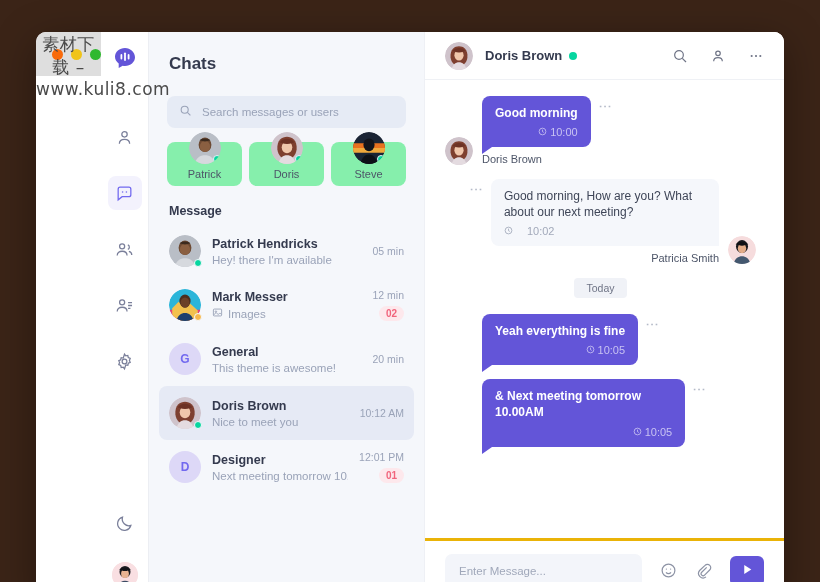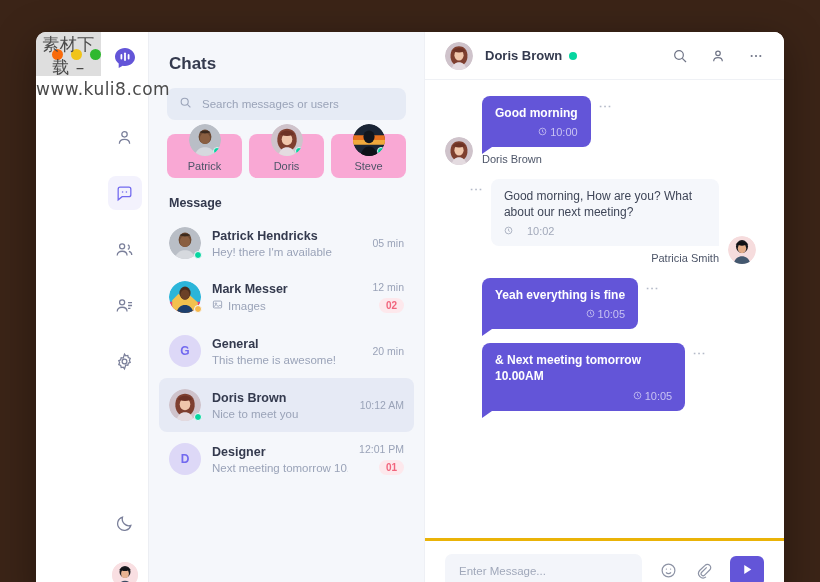--- a/index.html
+++ b/index.html
@@ -60,35 +60,35 @@
     width: 26px; height: 26px; border-radius: 50%; overflow: hidden;
     background: #f7dfe0; display: block;
   }
 
   
   .listcol {
     width: 276px; flex: 0 0 276px; background: #f5f7fb;
     display: flex; flex-direction: column; min-height: 0;
     border-right: 1px solid #eef0f5;
   }
-  .list-title { font-size: 17px; font-weight: bold; color: #343a4e; padding: 22px 20px 14px 20px; }
+  .list-title { font-size: 17px; font-weight: bold; color: #343a4e; padding: 22px 20px 22px 20px; }
   .search-wrap { padding: 0 18px 14px 18px; }
   .search-box {
     background: #e6ebf5; border-radius: 8px; height: 32px;
     display: flex; align-items: center; gap: 10px; padding: 0 12px;
   }
   .search-box input {
     border: 0; background: transparent; outline: none; flex: 1;
     font-size: 11.5px; color: #555f78; font-family: "Liberation Sans", sans-serif;
   }
   .search-box input::placeholder { color: #9aa3b8; }
 
   .contacts { display: flex; gap: 7px; padding: 0 18px 4px 18px; }
   .contact {
-    flex: 1; background: #f9a8d4; border-radius: 8px;
+    flex: 1; background: #86efac; border-radius: 8px;
     padding: 14px 2px 6px 2px; text-align: center; position: relative;
     cursor: pointer;
   }
   .contact .ava-wrap { position: absolute; top: -10px; left: 50%; transform: translateX(-50%); }
   .contact-ava { width: 32px; height: 32px; border-radius: 50%; overflow: hidden; display: block; }
   .dot-on {
     position: absolute; right: 0px; bottom: 1px; width: 8px; height: 8px;
     border-radius: 50%; background: #06d6a0; border: 1.5px solid #eaeef7;
   }
   .contact-name { font-size: 11px; color: #4d5568; margin-top: 12px; }
@@ -551,20 +551,23 @@
                       <span>10:02</span>
                     </div>
                   </div>
                   <span class="kebab">⋮</span>
                 </div>
                 <div class="m-sender">Patricia Smith</div>
               </div>
             </div>
           </div>
 
+          <div class="day-divider">
+            <span class="day-chip">Today</span>
+          </div>
 
           <div class="msg-row in">
             <div class="msg-block" style="padding-left:37px">
               <div class="m-body">
                 <div class="bubble-line">
                   <div class="bubble sent">
                     <div>Yeah everything is fine</div>
                     <div class="b-time">
                       <span>
                         <svg width="9" height="9" viewBox="0 0 24 24" fill="none" stroke="currentColor" stroke-width="2.2">

